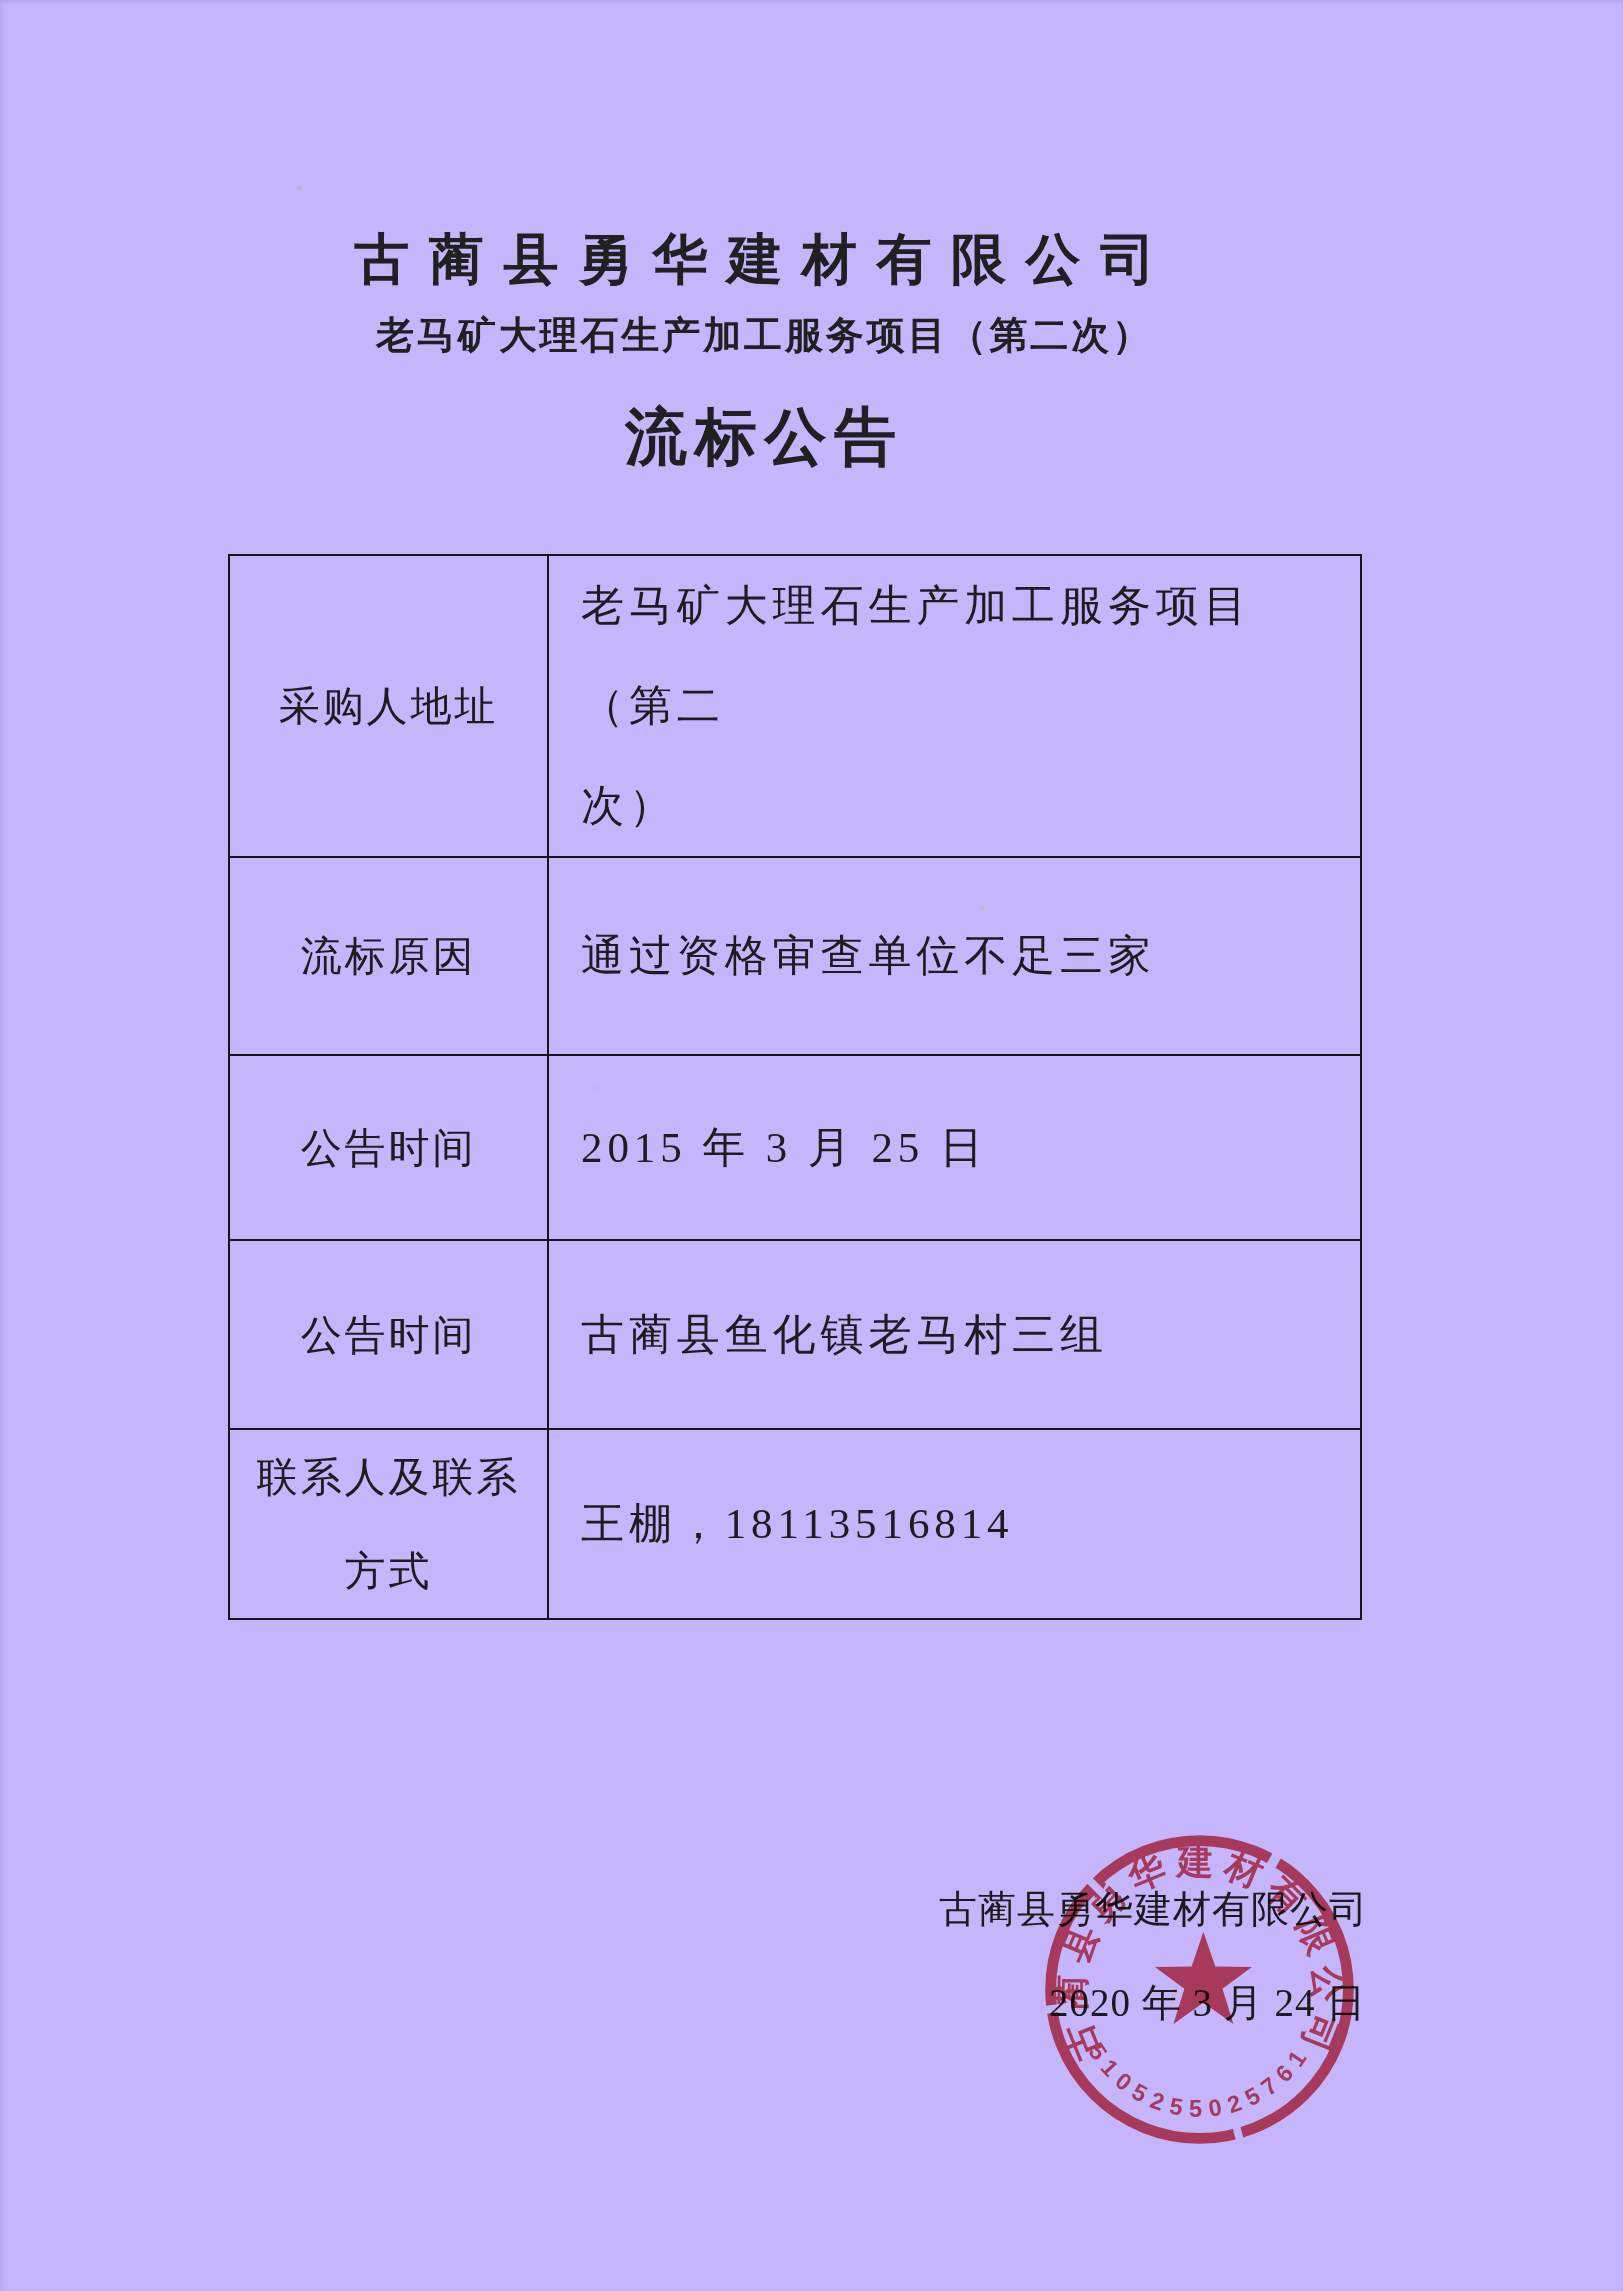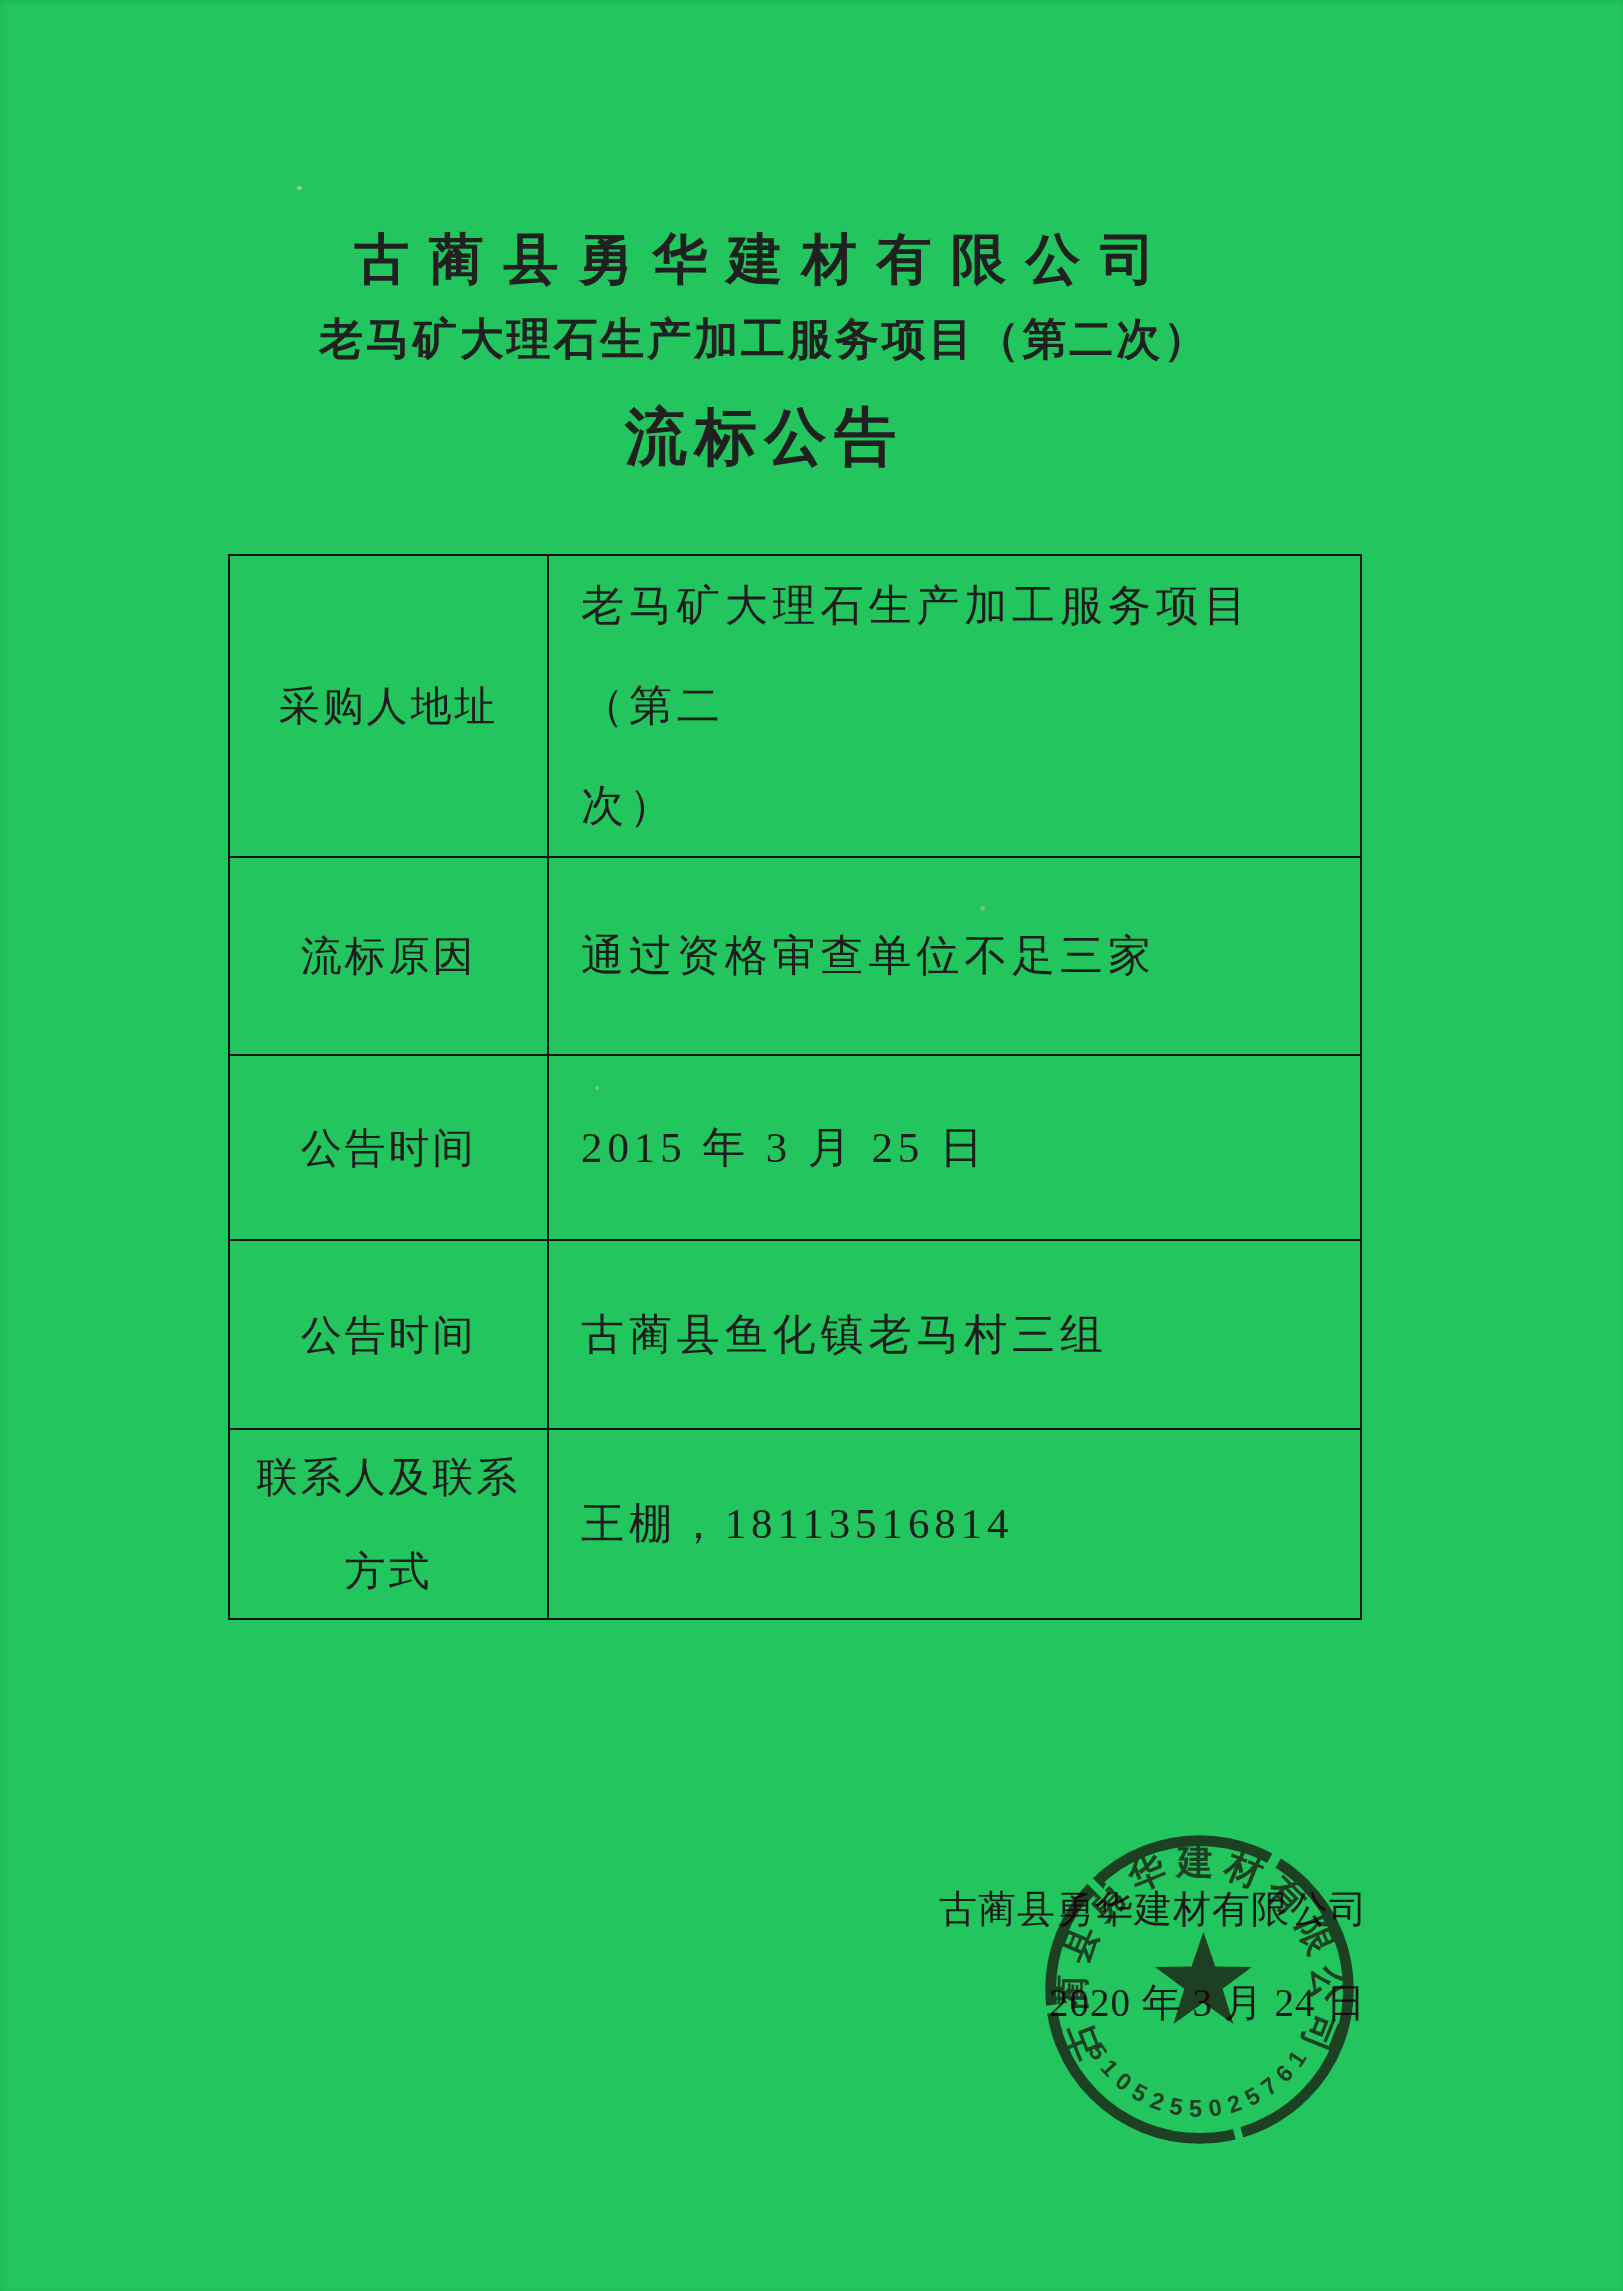--- a/index.html
+++ b/index.html
@@ -1,21 +1,21 @@
 <!DOCTYPE html>
 <html><head>
 <meta charset="utf-8">
 <style>
   * { margin: 0; padding: 0; box-sizing: border-box; }
   html, body { background: #9a9a9a; }
   .page {
     position: relative;
     width: 1623px;
     height: 2292px;
-    background: #22c55e;
+    background: #c4b5fd;
     overflow: hidden;
     font-family: "Liberation Serif", "DejaVu Serif", serif;
     color: #1d1d1d;
     box-shadow: inset 2.9px 0 5.9px rgba(0,0,0,0.06), inset 0 2px 3.9px rgba(0,0,0,0.04);
   }
 
   
   .title-block {
     position: absolute;
     left: 191px;
@@ -30,21 +30,21 @@
     position: absolute;
     left: 0; right: 0;
     top: 223px;
     font-size: 55px;
     letter-spacing: 19.6px;
   }
   .title-line2 {
     position: absolute;
     left: 0; right: 0;
     top: 310px;
-    font-size: 44px;
+    font-size: 38px;
     letter-spacing: 2.9px;
   }
   .title-line3 {
     position: absolute;
     left: 0; right: 0;
     top: 395px;
     font-size: 62px;
     letter-spacing: 7.8px;
   }
 

